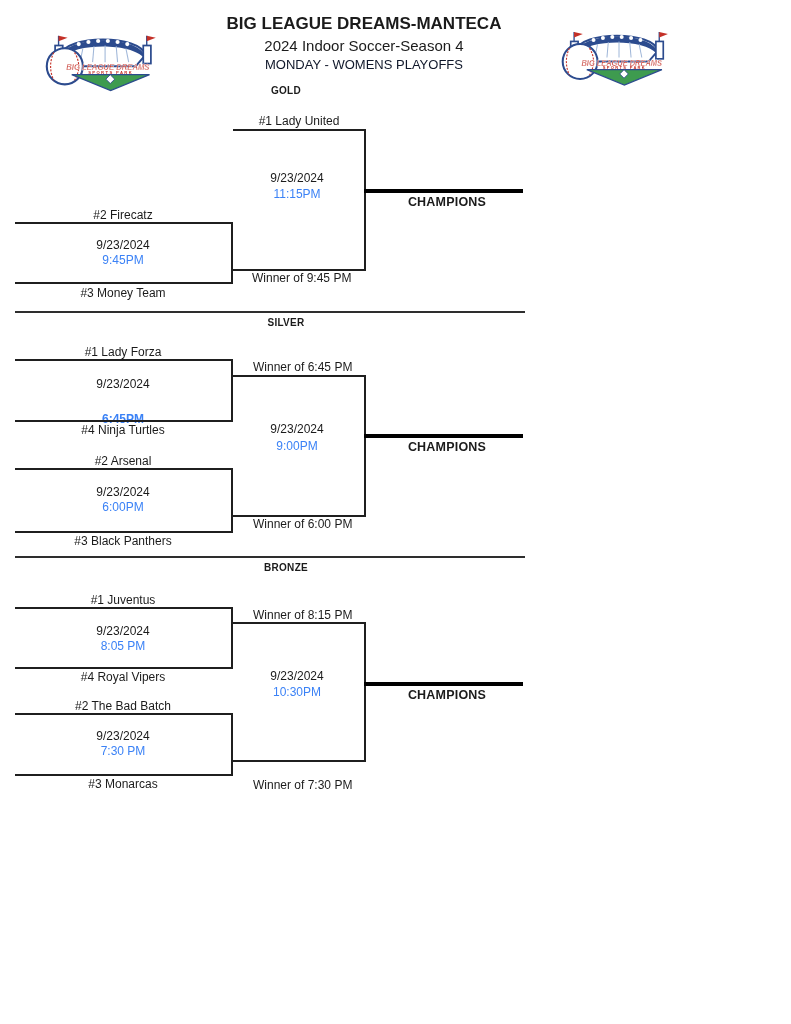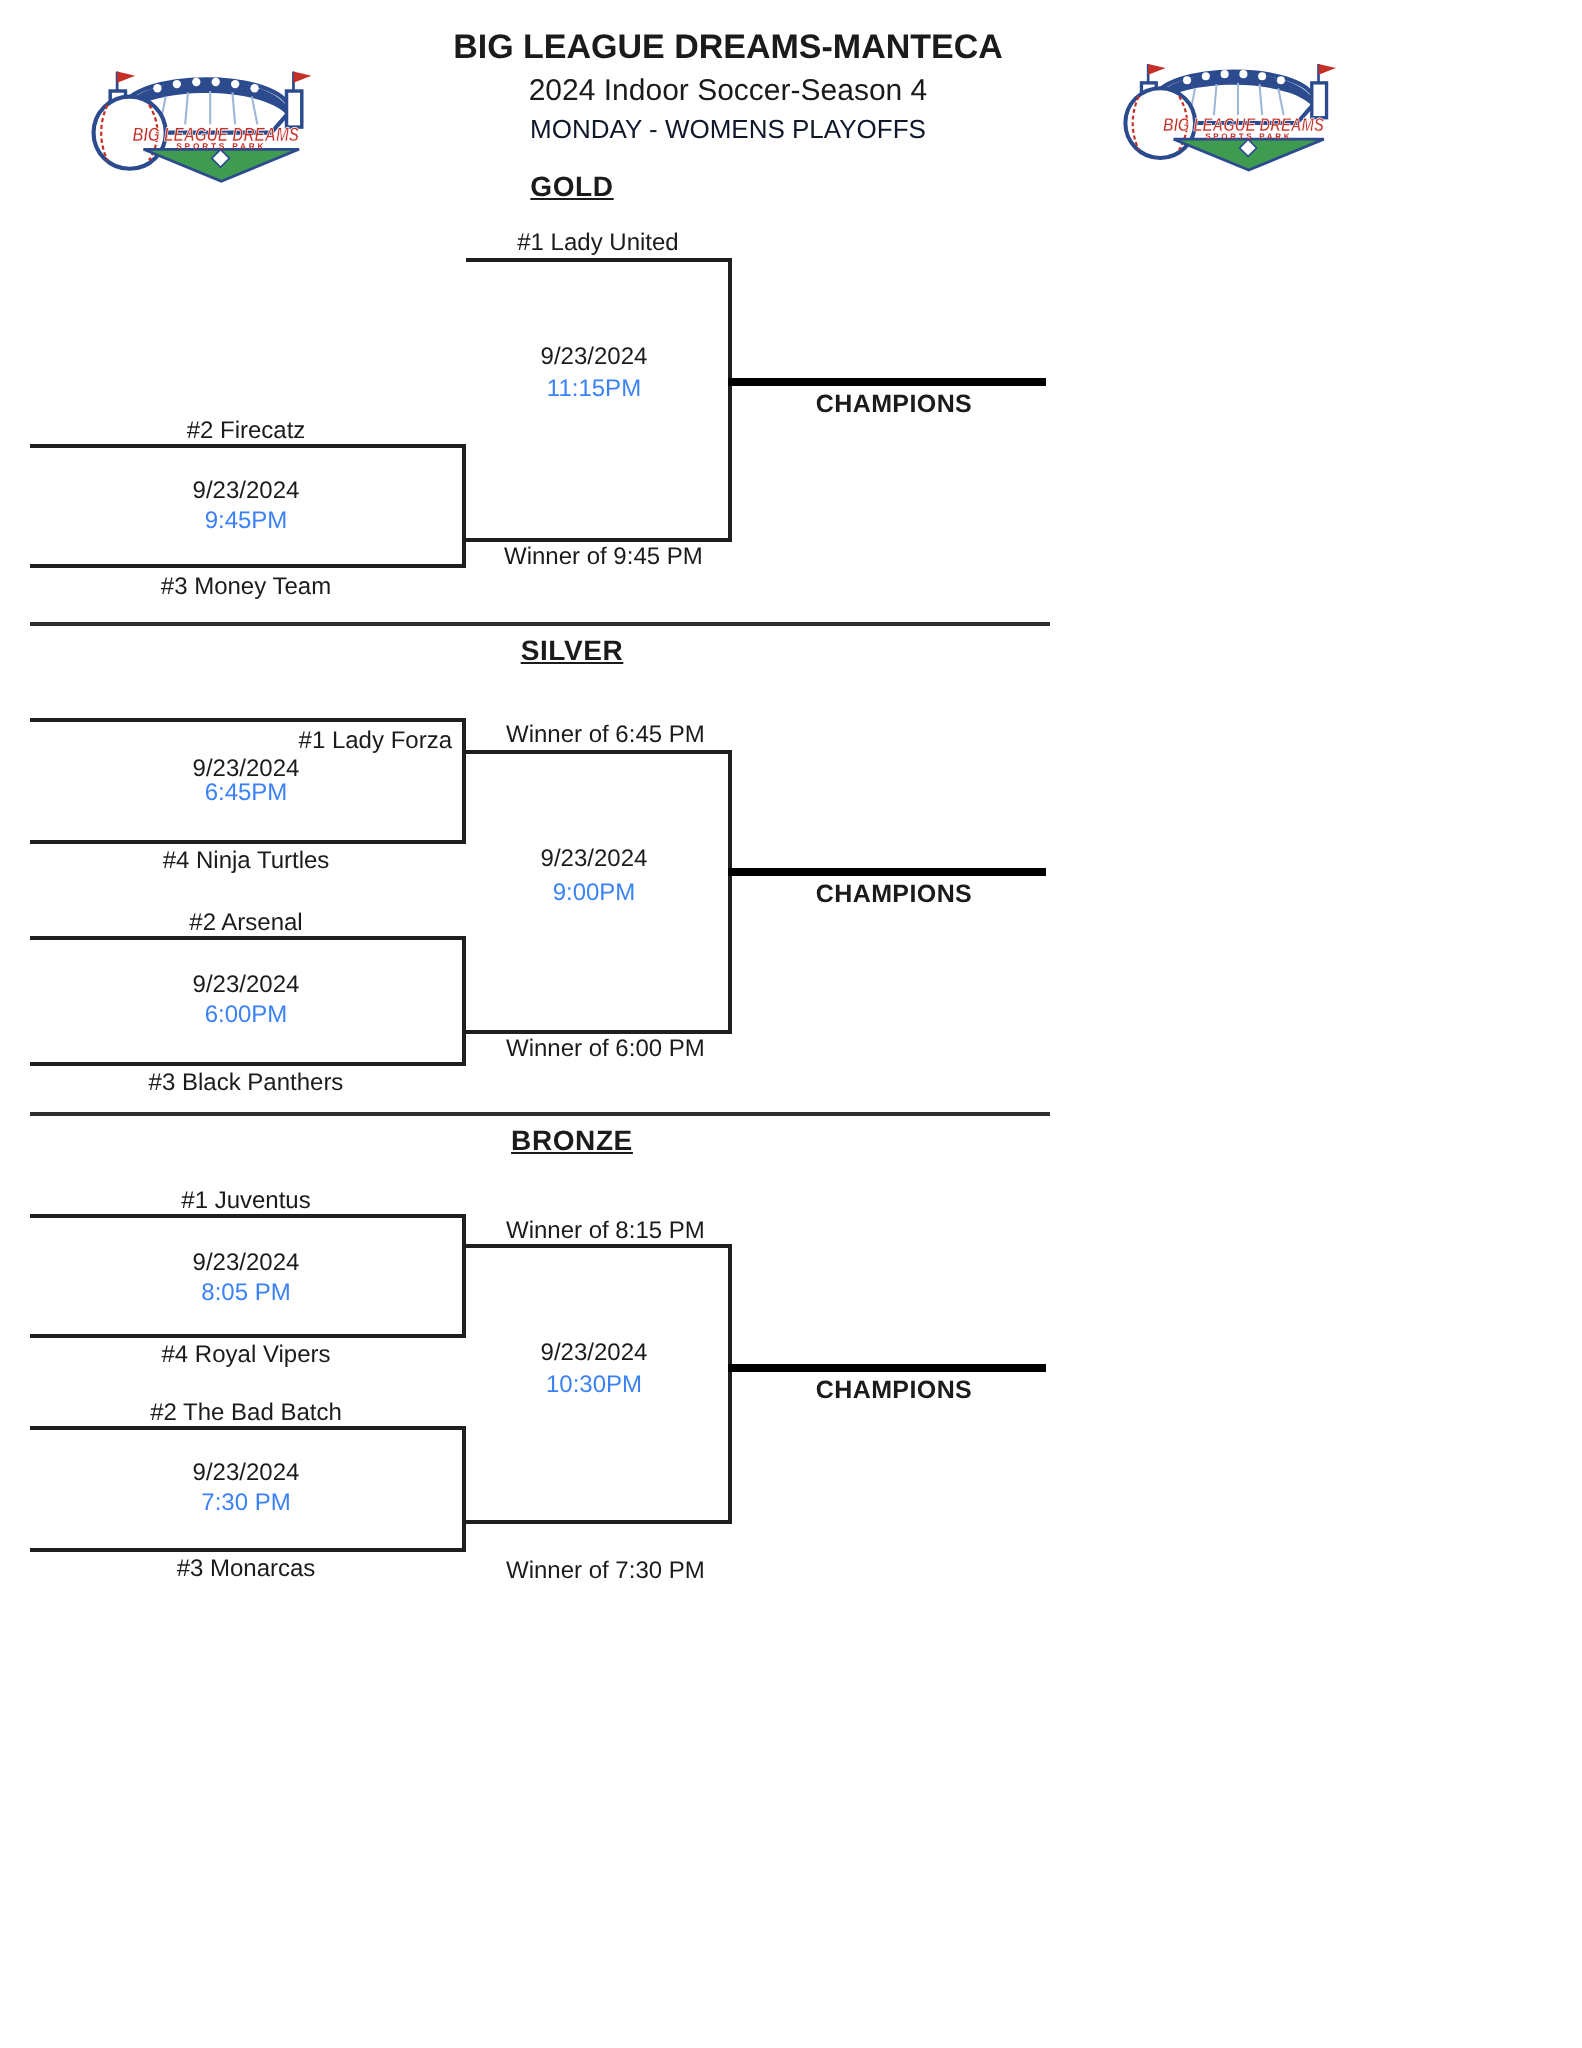--- a/index.html
+++ b/index.html
@@ -12,21 +12,21 @@
     color:#1b1b1b;
     overflow:hidden;
   }
   .t{position:absolute;font-size:12px;line-height:13px;white-space:nowrap;}
   .ctr{text-align:center;}
   .red{color:#3b82f6;}
   .hline{position:absolute;height:2px;background:#1f1f1f;}
   .vline{position:absolute;width:2px;background:#1f1f1f;}
   .thick{position:absolute;height:4px;background:#000;}
   .divider{position:absolute;height:2px;background:#2e2e2e;}
-  .sec-label{position:absolute;font-size:14px;font-weight:bold;letter-spacing:.3px;text-decoration:underline;}
+  .sec-label{position:absolute;font-size:10px;font-weight:bold;letter-spacing:.3px;}
   .champ{position:absolute;font-size:12.5px;font-weight:bold;letter-spacing:.2px;}
   .header-block{position:absolute;left:164px;top:14px;width:400px;text-align:center;}
   .header-block h1{margin:0;font-size:17px;line-height:20px;font-weight:bold;}
   .header-block .sub1{margin:3px 0 0 0;font-size:15px;line-height:17px;}
   .header-block .sub2{margin:3px 0 0 0;font-size:13px;line-height:15px;color:#0f172a;}
   .logo{position:absolute;width:118px;height:72px;}
 </style>
 </head>
 <body>
 
@@ -132,24 +132,24 @@
   <div class="t ctr" style="left:20px;top:239px;width:206px;">9/23/2024</div>
   <div class="t ctr red" style="left:20px;top:254px;width:206px;">9:45PM</div>
   <div class="hline" style="left:15px;top:282px;width:218px;"></div>
   <div class="vline" style="left:231px;top:222px;height:62px;"></div>
   <div class="t ctr" style="left:20px;top:287px;width:206px;">#3 Money Team</div>
 
   <div class="divider" style="left:15px;top:311px;width:510px;"></div>
 
   <div class="sec-label ctr" style="left:186px;top:317px;width:200px;">SILVER</div>
 
-  <div class="t ctr" style="left:20px;top:364px;width:206px;text-align:right;">#1 Lady Forza</div>
+  <div class="t ctr" style="left:20px;top:346px;width:206px;">#1 Lady Forza</div>
   <div class="hline" style="left:15px;top:359px;width:218px;"></div>
   <div class="t ctr" style="left:20px;top:378px;width:206px;">9/23/2024</div>
-  <div class="t ctr red" style="left:20px;top:390px;width:206px;">6:45PM</div>
+  <div class="t ctr red" style="left:20px;top:413px;width:206px;font-weight:bold;">6:45PM</div>
   <div class="hline" style="left:15px;top:420px;width:218px;"></div>
   <div class="vline" style="left:231px;top:359px;height:63px;"></div>
   <div class="t ctr" style="left:20px;top:424px;width:206px;">#4 Ninja Turtles</div>
 
   <div class="t" style="left:253px;top:361px;">Winner of 6:45 PM</div>
   <div class="hline" style="left:231px;top:375px;width:135px;"></div>
   <div class="vline" style="left:364px;top:375px;height:142px;"></div>
 
   <div class="t ctr" style="left:237px;top:423px;width:120px;">9/23/2024</div>
   <div class="t ctr red" style="left:237px;top:440px;width:120px;">9:00PM</div>

